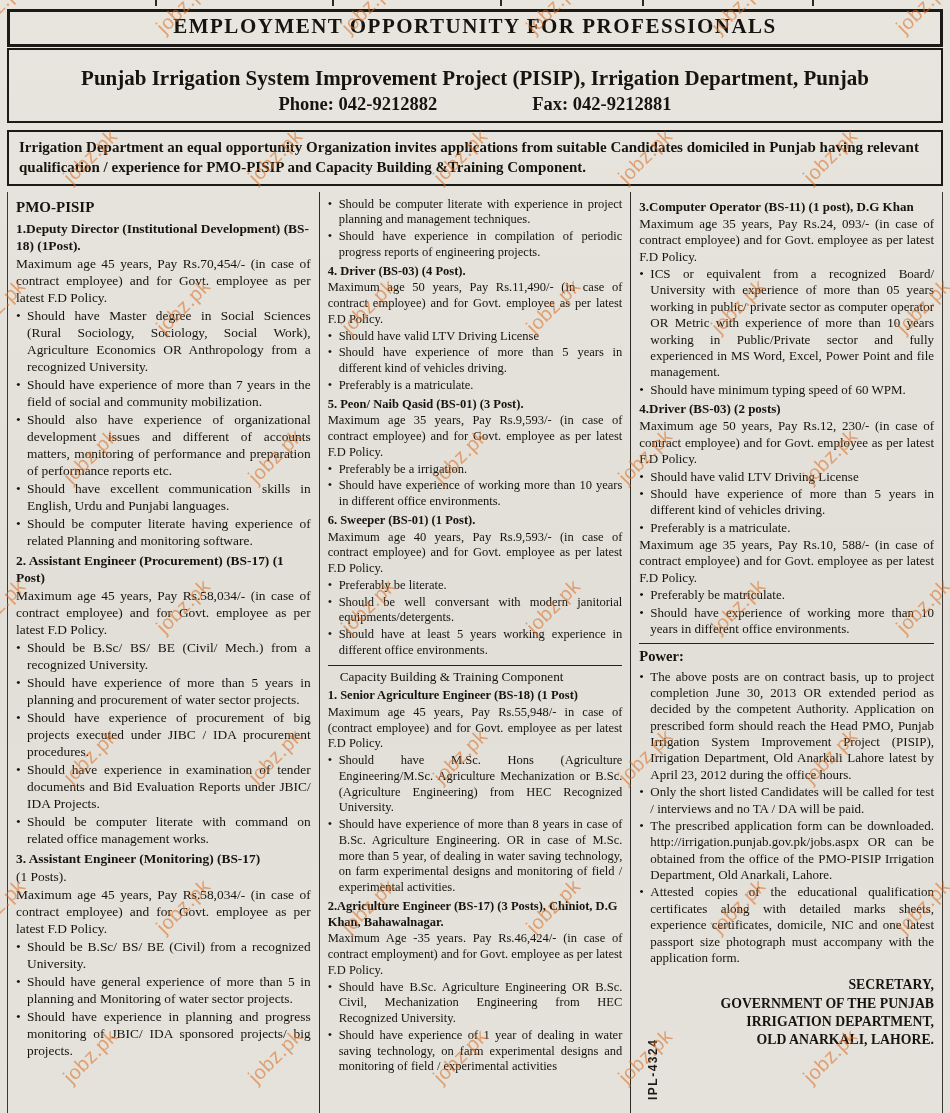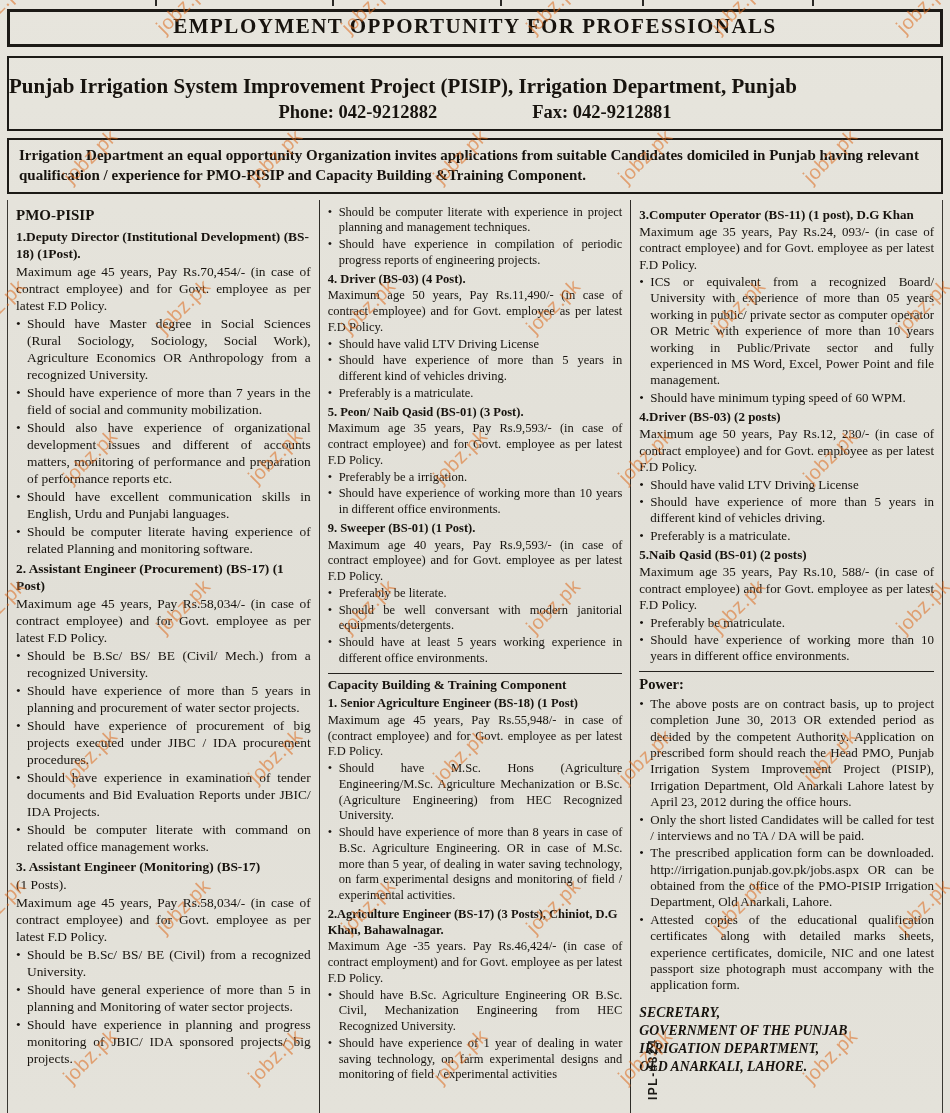--- a/index.html
+++ b/index.html
@@ -19,48 +19,48 @@
 
   .ad { position:absolute; left:7px; right:7px; top:9px; }
 
   .box { border:3px solid #1c1a16; }
 
   .title-box {
     text-align:center; font-weight:bold; font-size:21px; letter-spacing:1.5px;
     padding:2px 19px 5px;
   }
 
-  .sub-box { border-width:2px; margin-top:9px; text-align:left; padding:16px 0 6px; }
+  .sub-box { border-width:2px; margin-top:1px; text-align:center; padding:16px 0 6px; }
   .org-line { font-weight:bold; font-size:21px; }
   .contact-line { font-weight:bold; font-size:18.5px; display:flex; justify-content:center; gap:95px; margin-top:3px; }
 
   .intro-box {
     border-width:2px; margin-top:7px; padding:5px 10px 6px;
     font-weight:bold; font-size:15px; line-height:1.35;
   }
 
   .columns {
     display:flex; margin-top:6px; height:938px; overflow:hidden;
     border-left:1px solid #3a3832; border-right:1px solid #3a3832; border-bottom:1px solid #3a3832;
   }
   .col { flex:1 1 0; padding:4px 8px 6px; overflow:hidden; border-right:1px solid #2e2c27; }
   .col:last-child { border-right:none; }
   .col:nth-child(1){ font-size:13.4px; line-height:1.27; }
   .col:nth-child(2){ font-size:12.5px; line-height:1.26; }
   .col:nth-child(3){ font-size:13px;  line-height:1.26; }
 
   .heading-underline { font-weight:bold; font-size:1.12em; margin:2px 0 3px; }
-  .heading { font-weight:bold; font-size:1.06em; margin:1px 0 2px; }
+  .heading { font-weight:normal; font-size:1.06em; margin:1px 12px 2px; }
   .job-title { font-weight:bold; margin-top:3px; text-align:left; }
   .para { margin:1px 0; text-align:justify; }
   .bullet { display:flex; margin:1px 0; }
   .dot { flex:0 0 11px; width:11px; }
   .btx { flex:1; text-align:justify; }
   .rule { border-top:1.5px solid #24221e; margin:6px 0 3px; }
-  .sig-line { font-weight:bold; text-align:left; font-size:1.06em; line-height:1.32;font-style:italic; }
+  .sig-line { font-weight:bold; text-align:right; font-size:1.06em; line-height:1.32; }
   .bullet + .sig-line { margin-top:10px; }
 
   .side-code {
     position:absolute; left:646px; top:1100px;
     transform:rotate(-90deg); transform-origin:left top;
     font-family:"Liberation Sans", sans-serif; font-weight:bold;
     font-size:12px; letter-spacing:1.5px; color:#1c1a16;
   }
 
   .wm-layer { position:absolute; inset:0; pointer-events:none; }
@@ -188,21 +188,21 @@
           <div class="job-title">5. Peon/ Naib Qasid (BS-01) (3 Post).</div>
           <div class="para">Maximum age 35 years, Pay Rs.9,593/- (in case of contract employee) and for Govt. employee as per latest F.D Policy.</div>
           <div class="bullet">
             <span class="dot">•</span>
             <span class="btx">Preferably be a irrigation.</span>
           </div>
           <div class="bullet">
             <span class="dot">•</span>
             <span class="btx">Should have experience of working more than 10 years in different office environments.</span>
           </div>
-          <div class="job-title">9. Sweeper (BS-01) (1 Post).</div>
+          <div class="job-title">6. Sweeper (BS-01) (1 Post).</div>
           <div class="para">Maximum age 40 years, Pay Rs.9,593/- (in case of contract employee) and for Govt. employee as per latest F.D Policy.</div>
           <div class="bullet">
             <span class="dot">•</span>
             <span class="btx">Preferably be literate.</span>
           </div>
           <div class="bullet">
             <span class="dot">•</span>
             <span class="btx">Should be well conversant with modern janitorial equipments/detergents.</span>
           </div>
           <div class="bullet">
@@ -250,21 +250,20 @@
             <span class="btx">Should have valid LTV Driving License</span>
           </div>
           <div class="bullet">
             <span class="dot">•</span>
             <span class="btx">Should have experience of more than 5 years in different kind of vehicles driving.</span>
           </div>
           <div class="bullet">
             <span class="dot">•</span>
             <span class="btx">Preferably is a matriculate.</span>
           </div>
-          <div class="job-title">5.Naib Qasid (BS-01) (2 posts)</div>
           <div class="para">Maximum age 35 years, Pay Rs.10, 588/- (in case of contract employee) and for Govt. employee as per latest F.D Policy.</div>
           <div class="bullet">
             <span class="dot">•</span>
             <span class="btx">Preferably be matriculate.</span>
           </div>
           <div class="bullet">
             <span class="dot">•</span>
             <span class="btx">Should have experience of working more than 10 years in different office environments.</span>
           </div>
           <div class="rule"></div>

